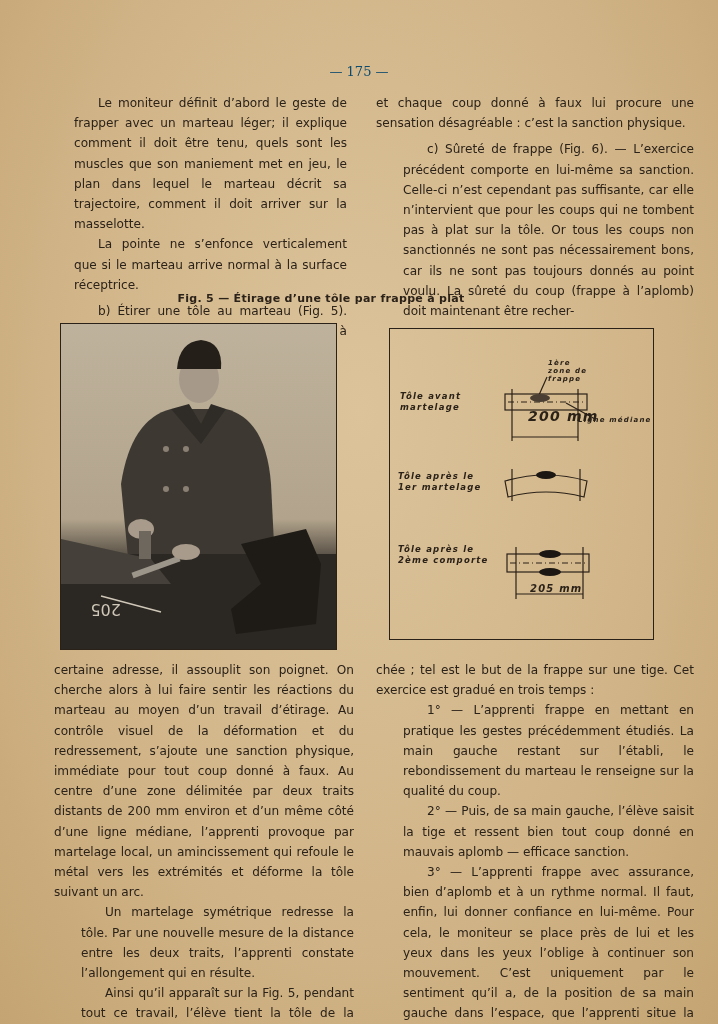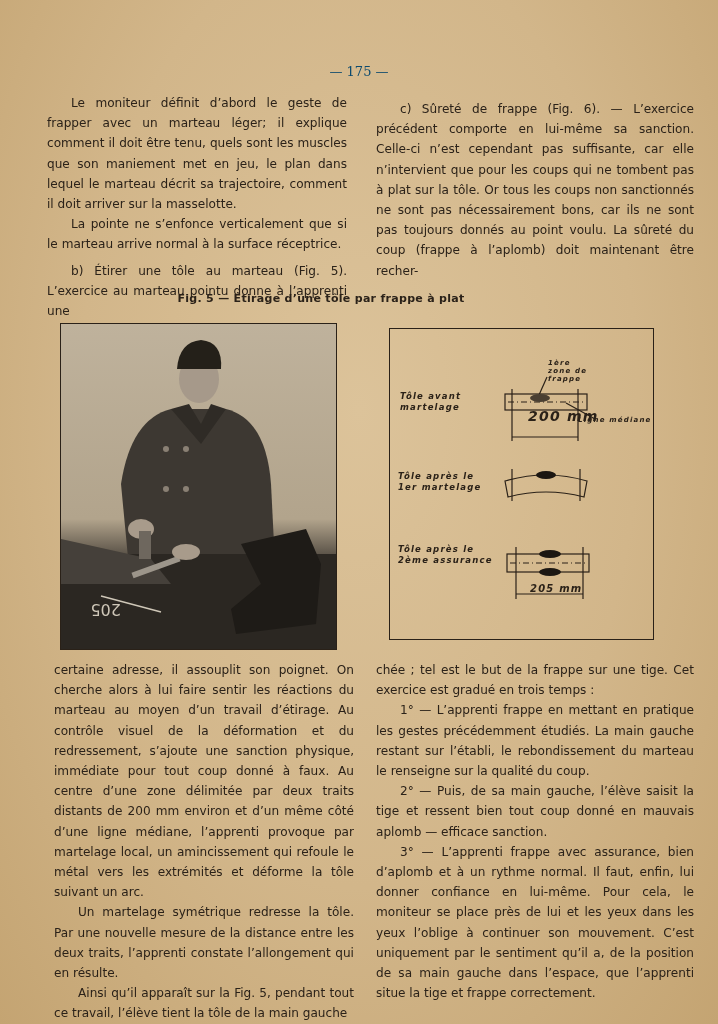--- a/index.html
+++ b/index.html
@@ -11,21 +11,21 @@
   }
   .page-num {
     position:absolute; top:64px; left:0; width:718px; text-align:center;
     font-family:"DejaVu Serif", serif; font-size:13px; color:#0c4a6e;
   }
   .col {
     position:absolute; font-size:12.1px; line-height:20.2px; text-align:justify;
     color:#2b2219;
   }
   .col p { margin:0; }
-  .col p.ind { text-indent:24px; }
+  .col p.ind { text-indent:24px;margin-left:27px; }
   .col p.gap { margin-top:6px; }
   #col-tl { left:47px; top:93px; width:300px; }
   #col-tr { left:376px; top:93px; width:318px; }
   #col-bl { left:54px; top:660px; width:300px; }
   #col-br { left:376px; top:660px; width:318px; }
   .caption {
     position:absolute; top:292px; left:0; width:642px; text-align:center;
     font-size:11px; font-weight:bold; letter-spacing:0.3px; color:#2b2219;
   }
   .photo {
@@ -49,20 +49,21 @@
 
 <div class="page-num">— 175 —</div>
 
 <div id="col-tl" class="col">
   <p class="ind">Le moniteur définit d’abord le geste de frapper avec un marteau léger; il explique comment il doit être tenu, quels sont les muscles que son maniement met en jeu, le plan dans lequel le marteau décrit sa trajectoire, comment il doit arriver sur la masselotte.</p>
   <p class="ind">La pointe ne s’enfonce verticalement que si le marteau arrive normal à la surface réceptrice.</p>
   <p class="ind gap">b) Étirer une tôle au marteau (Fig. 5). L’exercice au marteau pointu donne à l’apprenti une</p>
 </div>
 
 <div id="col-tr" class="col">
+  <p>et chaque coup donné à faux lui procure une sensation désagréable : c’est la sanction physique.</p>
   <p class="ind gap">c) Sûreté de frappe (Fig. 6). — L’exercice précédent comporte en lui-même sa sanction. Celle-ci n’est cependant pas suffisante, car elle n’intervient que pour les coups qui ne tombent pas à plat sur la tôle. Or tous les coups non sanctionnés ne sont pas nécessairement bons, car ils ne sont pas toujours donnés au point voulu. La sûreté du coup (frappe à l’aplomb) doit maintenant être recher-</p>
 </div>
 
 <div class="caption">Fig. 5 — Étirage d’une tôle par frappe à plat</div>
 
 <div class="photo" title="Apprenti frappant une tôle au marteau sur un établi, étau à droite">
   <svg width="277" height="327" viewBox="0 0 277 327">
 
     <path d="M60 160 Q70 95 110 85 L165 85 Q205 95 210 160 L215 260 L70 265 Z" fill="#3d3832"></path>
 
@@ -130,21 +131,21 @@
     <div>frappe</div>
   </div>
   <div class="dlabel" style="left:188px;top:86px;font-size:7px;">Ligne médiane</div>
   <div class="dlabel" style="left:138px;top:82px;font-size:14px;">200 mm</div>
   <div class="dlabel" style="left:8px;top:142px;">
     <div>Tôle après le</div>
     <div>1er martelage</div>
   </div>
   <div class="dlabel" style="left:8px;top:215px;">
     <div>Tôle après le</div>
-    <div>2ème assurance</div>
+    <div>2ème comporte</div>
   </div>
   <div class="dlabel" style="left:140px;top:254px;font-size:10px;">205 mm</div>
 </div>
 
 <div id="col-bl" class="col">
   <p>certaine adresse, il assouplit son poignet. On cherche alors à lui faire sentir les réactions du marteau au moyen d’un travail d’étirage. Au contrôle visuel de la déformation et du redressement, s’ajoute une sanction physique, immédiate pour tout coup donné à faux. Au centre d’une zone délimitée par deux traits distants de 200 mm environ et d’un même côté d’une ligne médiane, l’apprenti provoque par martelage local, un amincissement qui refoule le métal vers les extrémités et déforme la tôle suivant un arc.</p>
   <p class="ind">Un martelage symétrique redresse la tôle. Par une nouvelle mesure de la distance entre les deux traits, l’apprenti constate l’allongement qui en résulte.</p>
   <p class="ind">Ainsi qu’il apparaît sur la Fig. 5, pendant tout ce travail, l’élève tient la tôle de la main gauche</p>
 </div>
 

